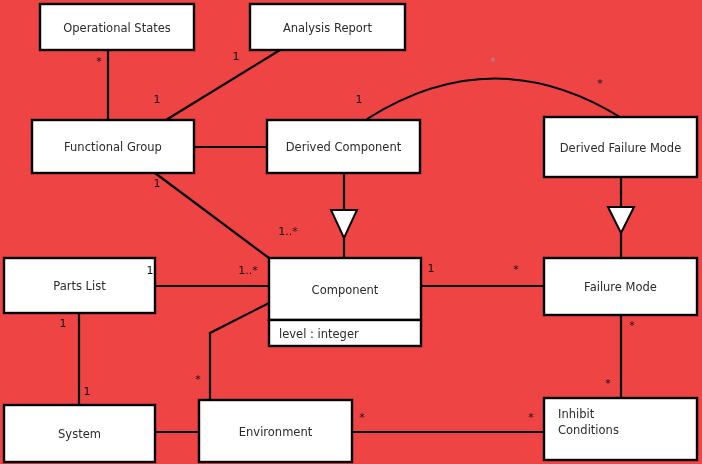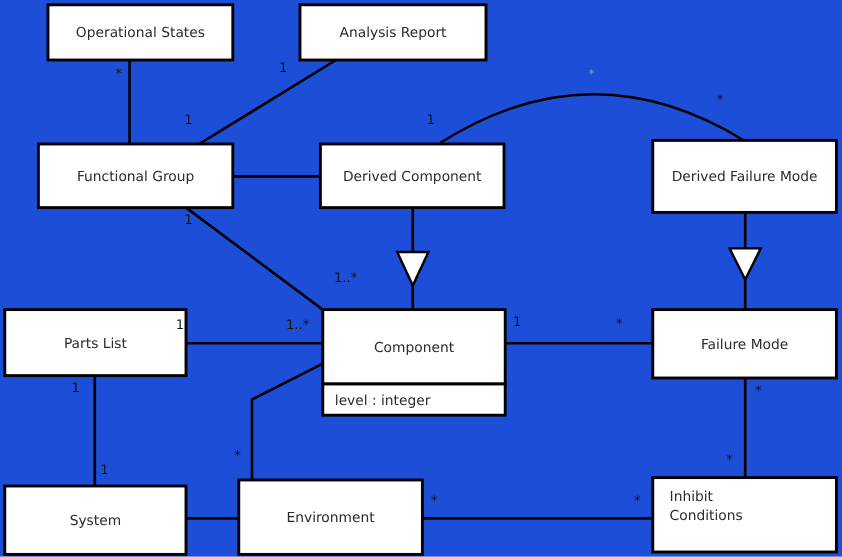--- a/index.html
+++ b/index.html
@@ -4,21 +4,21 @@
 <style>
   html, body {
     margin: 0;
     padding: 0;
     background: #ffffff;
   }
   #diagram-root {
     position: relative;
     width: 702px;
     height: 464px;
-    background: #1d4ed8;
+    background: #ef4444;
     overflow: hidden;
     font-family: "DejaVu Sans", sans-serif;
   }
   #uml-svg {
     position: absolute;
     left: 0;
     top: 0;
     width: 702px;
     height: 464px;
     display: block;

